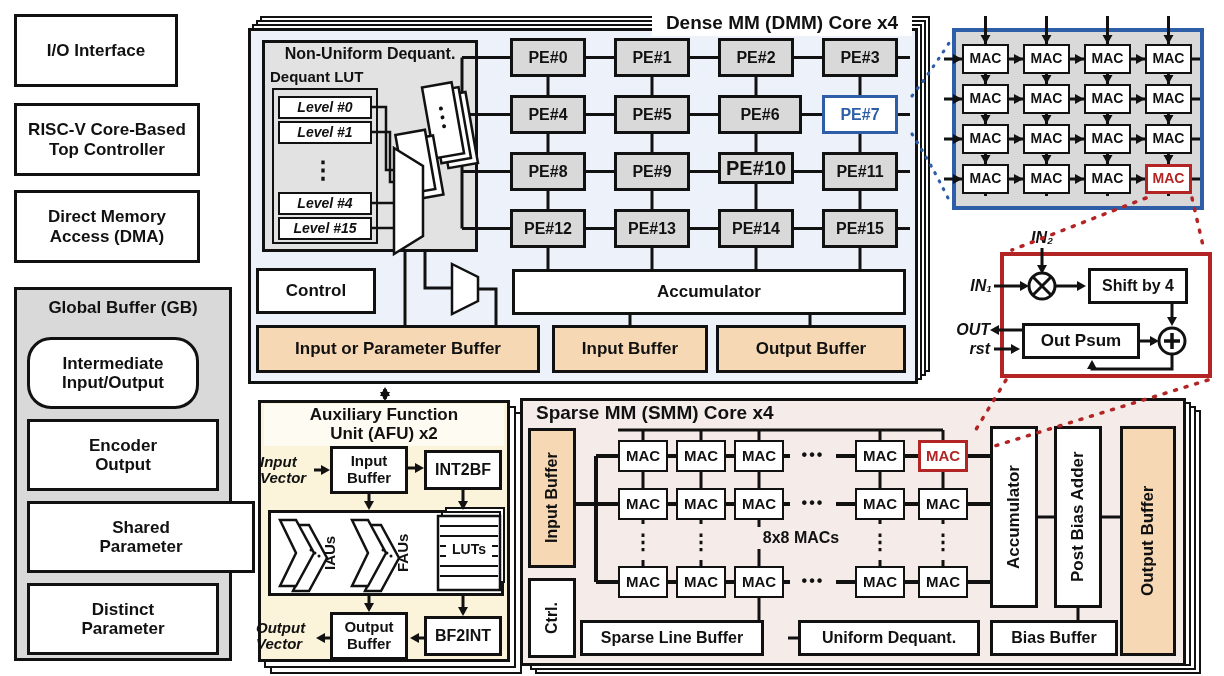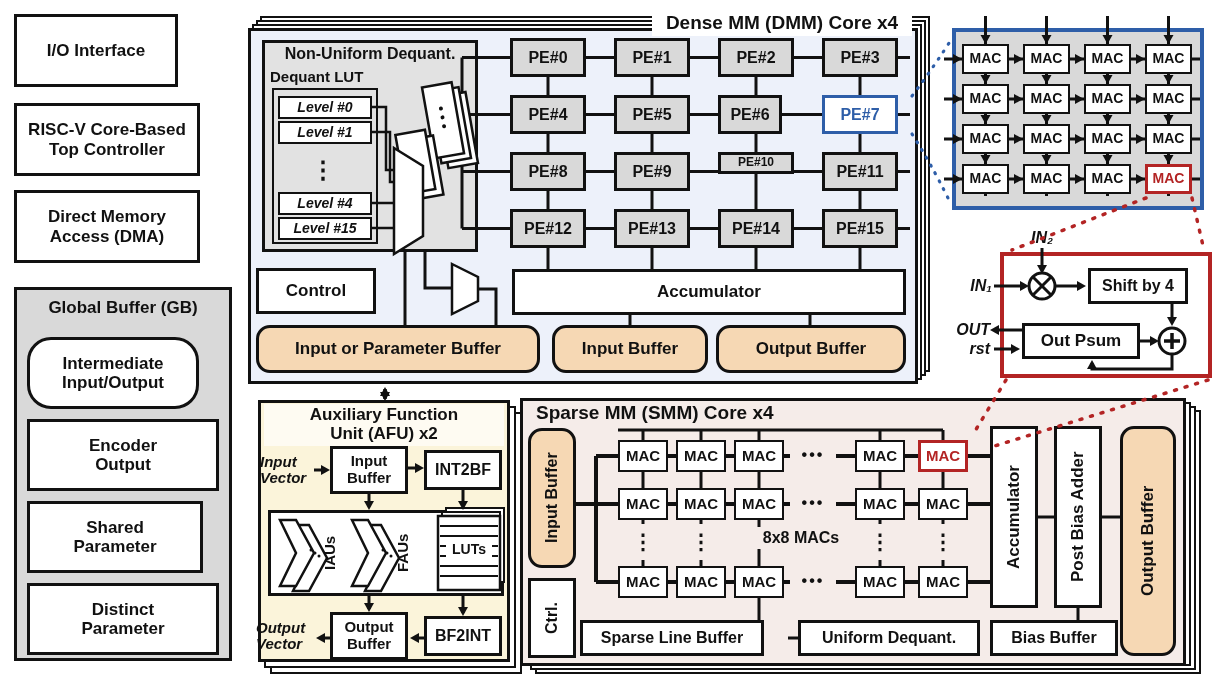--- a/index.html
+++ b/index.html
@@ -3,21 +3,21 @@
 <meta charset="utf-8">
 <style>
   html,body{margin:0;padding:0;background:#fff;}
   #canvas{position:relative;width:1224px;height:676px;background:#fff;overflow:hidden;
           font-family:"Liberation Sans",sans-serif;color:#111;}
   .box{position:absolute;box-sizing:border-box;display:flex;align-items:center;justify-content:center;
        text-align:center;font-weight:bold;background:#fff;border:3px solid #111;z-index:2;
        white-space:pre-line;line-height:1.12;}
   .thin{border-width:2px;}
   .pe{background:#d9d9d9;}
-  .orange{background:#f6d8b4;border-radius:14px;}
+  .orange{background:#f6d8b4;}
   .grayc{background:#d9d9d9;}
   .lab{position:absolute;display:flex;align-items:center;font-weight:bold;white-space:pre-line;
        line-height:1.1;z-index:2;}
   .ctr{justify-content:center;text-align:center;}
   .ital{font-style:italic;}
   .vert{writing-mode:vertical-rl;transform:rotate(180deg);} .z2{z-index:2;} .z4{z-index:4;}
   .stack{position:absolute;background:#fff;border:2.5px solid #111;box-sizing:border-box;z-index:0;}
   .container{position:absolute;box-sizing:border-box;border:3px solid #111;z-index:0;}
   svg.layer{position:absolute;left:0;top:0;width:1224px;height:676px;pointer-events:none;}
   #wires-under{z-index:1;} #wires-over{z-index:3;}
@@ -34,21 +34,21 @@
 Top Controller</div>
   <div class="box" style="left:14px;top:190px;width:186px;height:73px;font-size:17px;">Direct Memory
 Access (DMA)</div>
 
   <div class="container grayc" style="left:14px;top:287px;width:218px;height:374px;background:#d9d9d9;"></div>
   <div class="lab ctr" style="left:14px;top:296px;width:218px;height:24px;font-size:17px;">Global Buffer (GB)</div>
   <div class="box" style="left:27px;top:337px;width:172px;height:72px;font-size:17px;border-radius:24px;">Intermediate
 Input/Output</div>
   <div class="box" style="left:27px;top:419px;width:192px;height:72px;font-size:17px;">Encoder
 Output</div>
-  <div class="box" style="left:27px;top:501px;width:176px;height:72px;font-size:17px;">Shared
+  <div class="box" style="left:27px;top:501px;width:228px;height:72px;font-size:17px;">Shared
 Parameter</div>
   <div class="box" style="left:27px;top:583px;width:192px;height:72px;font-size:17px;">Distinct
 Parameter</div>
 
   <div class="stack" style="left:260px;top:16px;width:670px;height:356px;"></div>
   <div class="stack" style="left:256px;top:20px;width:670px;height:356px;"></div>
   <div class="stack" style="left:252px;top:24px;width:670px;height:356px;"></div>
   <div class="container" style="left:248px;top:28px;width:670px;height:356px;background:#edf1fa;"></div>
   <div class="lab ctr z4" style="left:652px;top:11px;width:260px;height:25px;font-size:19px;background:#fff;">Dense MM (DMM) Core x4</div>
 
@@ -61,25 +61,25 @@
   <div class="lab ctr" style="left:308px;top:150px;width:30px;height:40px;font-size:24px;">⋮</div>
   <div class="box thin ital" style="left:278px;top:192px;width:94px;height:23px;font-size:14px;">Level #4</div>
   <div class="box thin ital" style="left:278px;top:217px;width:94px;height:23px;font-size:14px;">Level #15</div>
 
   <div class="box pe" style="left:510px;top:38px;width:76px;height:39px;font-size:16px;">PE#0</div>
   <div class="box pe" style="left:614px;top:38px;width:76px;height:39px;font-size:16px;">PE#1</div>
   <div class="box pe" style="left:718px;top:38px;width:76px;height:39px;font-size:16px;">PE#2</div>
   <div class="box pe" style="left:822px;top:38px;width:76px;height:39px;font-size:16px;">PE#3</div>
   <div class="box pe" style="left:510px;top:95px;width:76px;height:39px;font-size:16px;">PE#4</div>
   <div class="box pe" style="left:614px;top:95px;width:76px;height:39px;font-size:16px;">PE#5</div>
-  <div class="box pe" style="left:718px;top:95px;width:64px;height:39px;font-size:16px;">PE#6</div>
+  <div class="box pe" style="left:718px;top:95px;width:84px;height:39px;font-size:16px;">PE#6</div>
   <div class="box blueborder" style="left:822px;top:95px;width:76px;height:39px;font-size:16px;">PE#7</div>
   <div class="box pe" style="left:510px;top:152px;width:76px;height:39px;font-size:16px;">PE#8</div>
   <div class="box pe" style="left:614px;top:152px;width:76px;height:39px;font-size:16px;">PE#9</div>
-  <div class="box pe" style="left:718px;top:152px;width:76px;height:22px;font-size:12px;">PE#10</div>
+  <div class="box pe" style="left:718px;top:152px;width:76px;height:32px;font-size:20px;">PE#10</div>
   <div class="box pe" style="left:822px;top:152px;width:76px;height:39px;font-size:16px;">PE#11</div>
   <div class="box pe" style="left:510px;top:209px;width:76px;height:39px;font-size:16px;">PE#12</div>
   <div class="box pe" style="left:614px;top:209px;width:76px;height:39px;font-size:16px;">PE#13</div>
   <div class="box pe" style="left:718px;top:209px;width:76px;height:39px;font-size:16px;">PE#14</div>
   <div class="box pe" style="left:822px;top:209px;width:76px;height:39px;font-size:16px;">PE#15</div>
 
   <div class="box" style="left:256px;top:268px;width:120px;height:46px;font-size:17px;">Control</div>
   <div class="box" style="left:512px;top:269px;width:394px;height:46px;font-size:17px;">Accumulator</div>
   <div class="box orange" style="left:256px;top:325px;width:284px;height:48px;font-size:17px;">Input or Parameter Buffer</div>
   <div class="box orange" style="left:552px;top:325px;width:156px;height:48px;font-size:17px;">Input Buffer</div>

